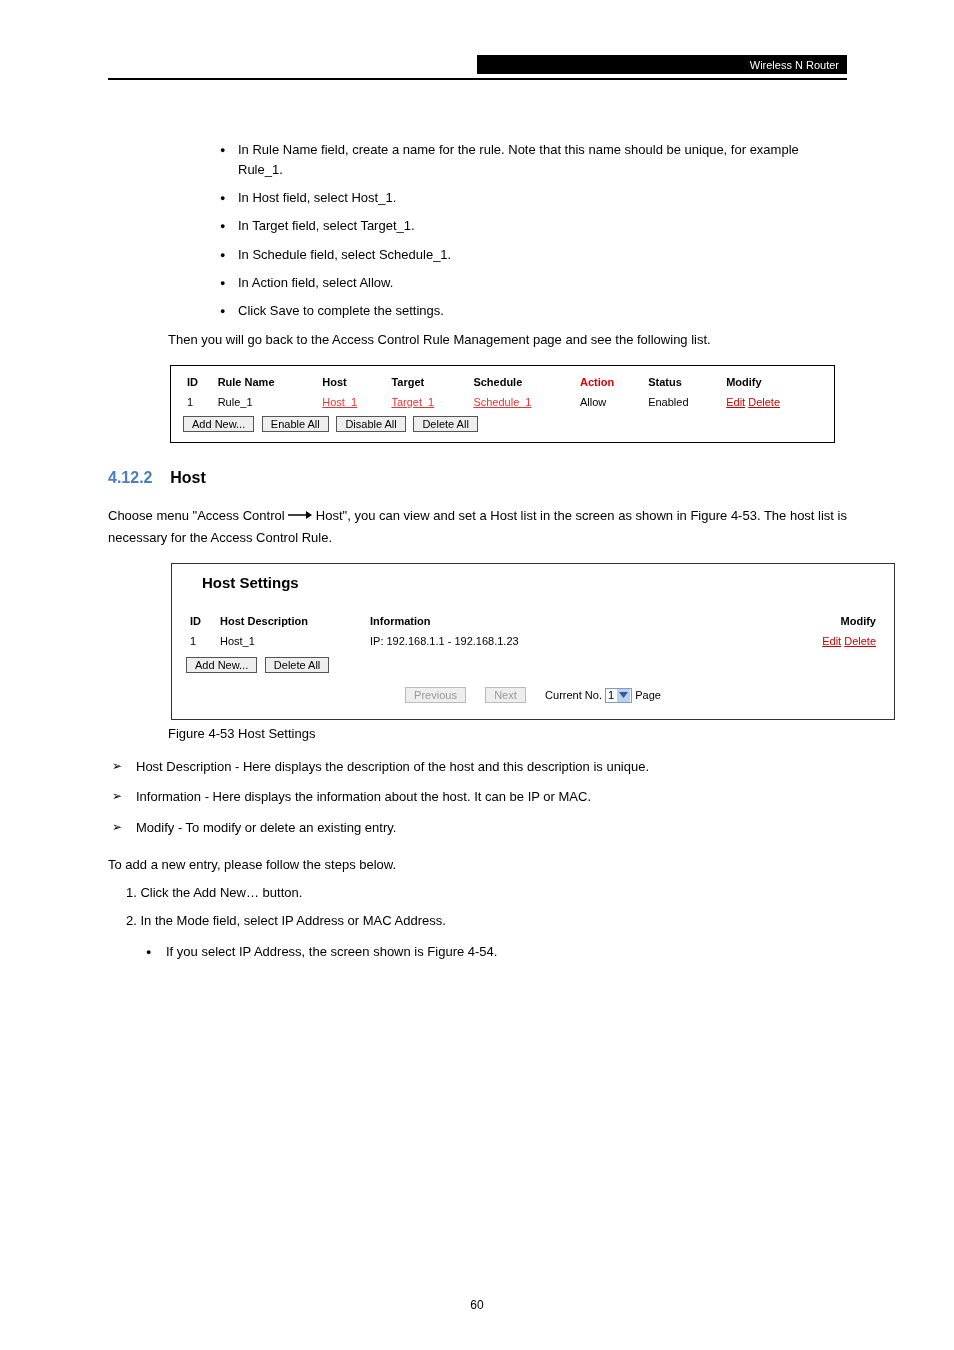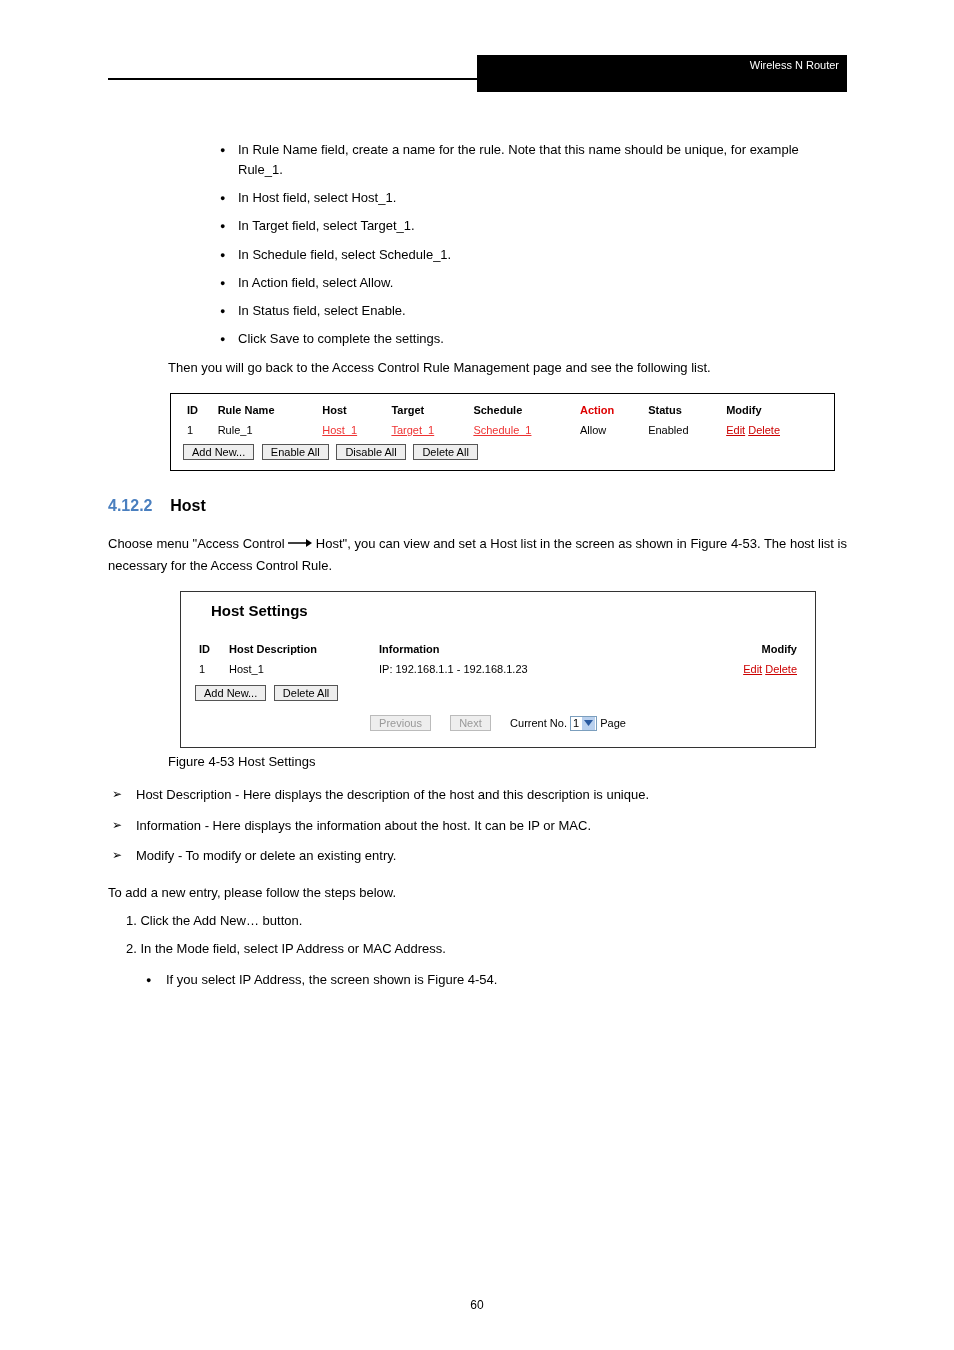--- a/index.html
+++ b/index.html
@@ -10,21 +10,21 @@
     font-family: Arial, sans-serif;
     font-size: 13px;
     color: #000;
     position: relative;
   }
   .top-black-bar {
     position: absolute;
     top: 55px;
     left: 477px;
     width: 370px;
-    height: 37px;
+    height: 19px;
     background: #000;
     color: #fff;
     font-size: 11px;
     line-height: 21px;
     text-align: right;
     padding-right: 8px;
   }
   .top-separator {
     position: absolute;
     top: 78px;
@@ -93,22 +93,22 @@
     margin: 6px 0 16px 0;
   }
   .section-heading {
     font-weight: bold;
     font-size: 16px;
     margin: 26px 0 18px 0;
   }
   .section-heading .num { color: #4a7fbf; }
   .fig2-outer {
     border: 1px solid #333;
-    width: 636px;
-    margin-left: 12px;
+    width: 724px;
+    margin-left: 3px;
   }
   .fig2-title-row {
     padding: 10px 0 6px 30px;
   }
   .fig2-title {
     font-weight: bold;
     font-size: 15px;
   }
   .fig2-body {
     padding: 14px 14px 12px 14px;
@@ -189,23 +189,20 @@
         <span class="bold">In Host</span><span> field, select Host_1.</span>
       </li>
       <li>
         <span class="bold">In Target</span><span> field, select Target_1.</span>
       </li>
       <li>
         <span class="bold">In Schedule</span><span> field, select Schedule_1.</span>
       </li>
       <li>
         <span class="bold">In Action</span><span> field, select Allow.</span>
-      </li>
-      <li>
-        <span class="bold">In Status</span><span> field, select Enable.</span>
       </li>
       <li>
         <span>Click </span><span class="bold">Save</span><span> to complete the settings.</span>
       </li>
     </ul>
   </div>
 
   <p class="para" style="margin-left:60px; margin-top:8px;">Then you will go back to the Access Control Rule Management page and see the following list.</p>
 
   <div class="fig-wrap" style="margin-left:60px;">

